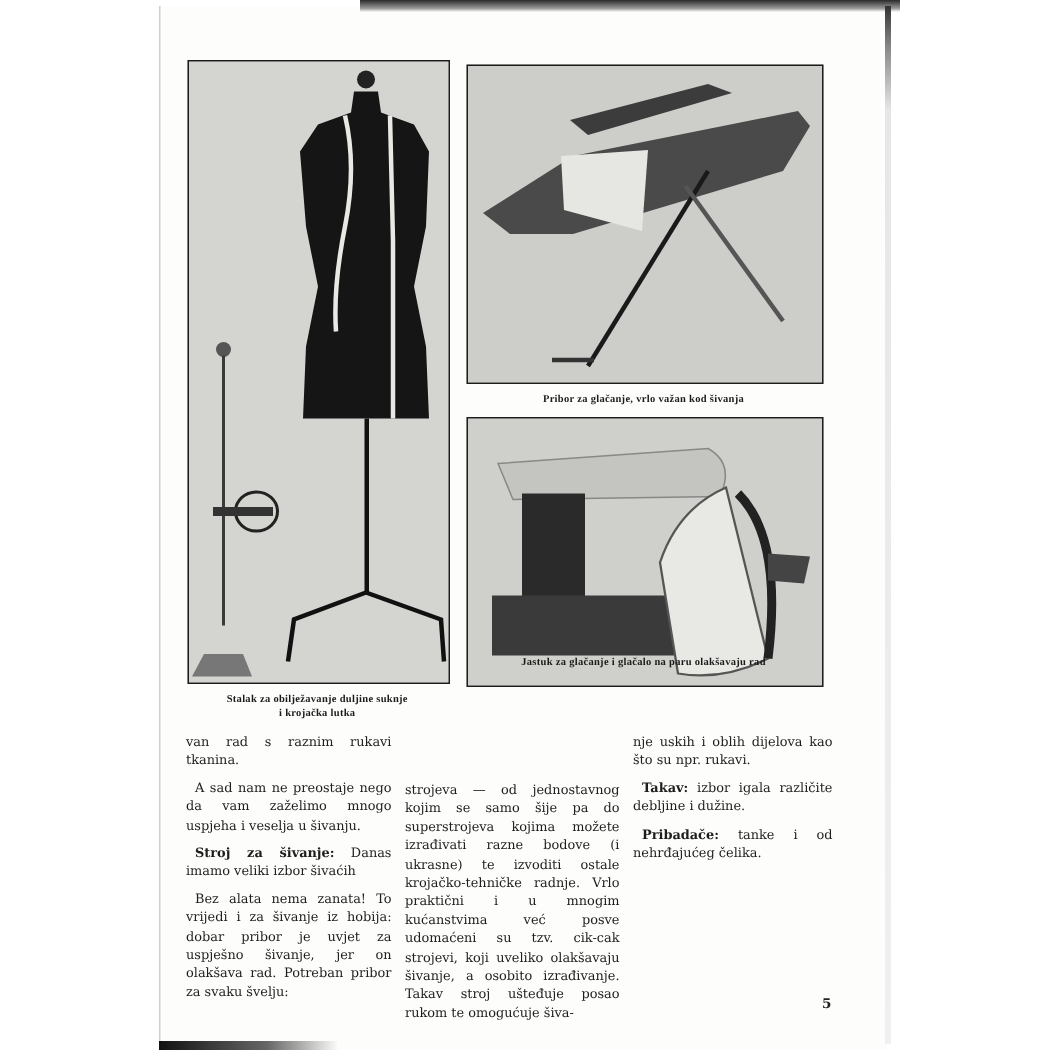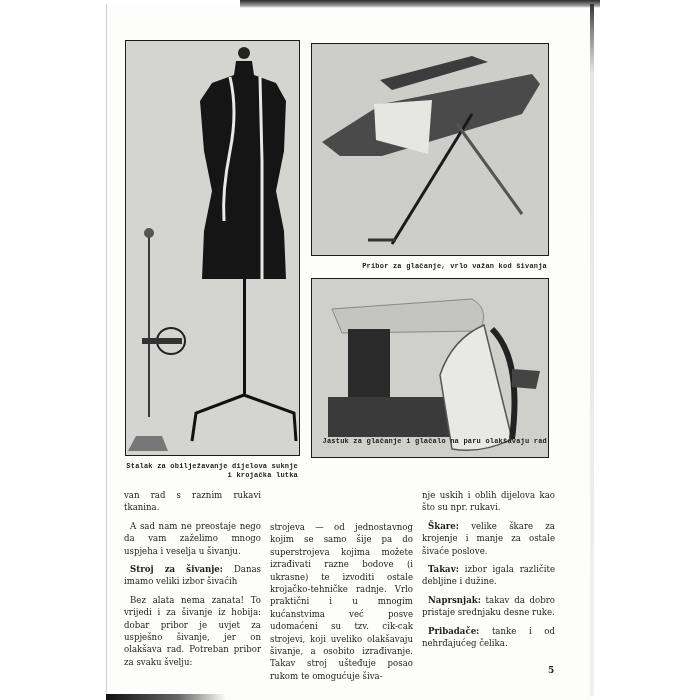--- a/index.html
+++ b/index.html
@@ -3,21 +3,21 @@
   <meta charset="utf-8">
   <style>
     html, body { margin:0; padding:0; }
     body { width:700px; height:700px; background:#ffffff; position:relative; overflow:hidden; font-family:"DejaVu Serif", serif; }
     .page { position:absolute; left:106px; top:4px; width:484px; height:696px; background:#fdfdfb; border-left:1px solid #cfcfcf; }
     .page-edge-top { position:absolute; left:240px; top:0; width:360px; height:8px; background:linear-gradient(to bottom,#2a2a2a,#9a9a9a 70%,rgba(255,255,255,0)); }
     .page-edge-right { position:absolute; left:590px; top:4px; width:4px; height:692px; background:linear-gradient(to bottom,#333 0%,#888 4%,#e6e6e6 10%,#f0f0f0 100%); }
     .page-edge-bottom { position:absolute; left:106px; top:694px; width:120px; height:6px; background:linear-gradient(to right,#111,#666 60%,rgba(255,255,255,0)); }
     .photo { position:absolute; border:1.5px solid #1c1c1c; overflow:hidden; background:#cfcfcb; }
     .photo svg { width:100%; height:100%; display:block; }
-    .caption { position:absolute; font-family:Liberation Mono, monospace; font-weight:bold; font-size:7px; text-align:right; color:#1a1a1a; line-height:9px; letter-spacing:0.2px; }
+    .caption { position:absolute; font-family:Liberation Serif, serif; font-weight:bold; font-size:7px; text-align:center; color:#1a1a1a; line-height:9px; letter-spacing:0.2px; }
     .col { position:absolute; font-size:8.6px; line-height:12.4px; color:#1e1e1e; text-align:justify; }
     .col p { margin:0 0 6px 0; }
     .col p.indent { text-indent:6px; }
     .col .b { font-weight:bold; }
     .pagenum { position:absolute; left:548px; top:665px; font-size:9px; font-weight:bold; color:#222; font-family:"DejaVu Serif", serif; }
   </style>
 </head>
 <body>
 
 <div class="page"></div>
@@ -40,21 +40,21 @@
 
     <path d="M104 36 Q112 70 104 110 Q96 150 98 180" stroke="#e8e8e4" stroke-width="3" fill="none"></path>
     <path d="M134 36 L136 120 L136 238" stroke="#e8e8e4" stroke-width="3" fill="none"></path>
 
     <rect x="117" y="238" width="3" height="116" fill="#111"></rect>
     <path d="M118 354 L70 372 L66 400" stroke="#111" stroke-width="3" fill="none"></path>
     <path d="M118 354 L168 372 L170 400" stroke="#111" stroke-width="3" fill="none"></path>
   </svg>
 </div>
 <div class="caption" style="left:125px; top:462px; width:173px;">
-  <div>Stalak za obilježavanje dijelova suknje</div>
+  <div>Stalak za obilježavanje duljine suknje</div>
   <div>i krojačka lutka</div>
 </div>
 
 <div class="photo" style="left:311px; top:43px; width:236px; height:211px;">
   <svg viewBox="0 0 236 211" preserveAspectRatio="none">
     <rect width="236" height="211" fill="#cdcdc9"></rect>
     <path d="M10 98 L70 60 L220 30 L228 40 L210 70 L110 100 L70 112 L28 112 Z" fill="#4a4a4a"></path>
     <path d="M68 36 L160 12 L176 18 L80 46 Z" fill="#3c3c3c"></path>
     <path d="M62 60 L120 56 L116 110 L64 96 Z" fill="#e6e6e2"></path>
     <line x1="160" y1="70" x2="80" y2="200" stroke="#1a1a1a" stroke-width="3"></line>
@@ -87,19 +87,17 @@
   <p class="indent"><span class="b">Stroj za šivanje:</span><span> Danas imamo veliki izbor šivaćih</span></p>
   <p class="indent">Bez alata nema zanata! To vrijedi i za šivanje iz hobija: dobar pribor je uvjet za uspješno šivanje, jer on olakšava rad. Potreban pribor za svaku švelju:</p>
 </div>
 
 <div class="col" style="left:270px; top:489px; width:143px;margin-top:32px;">
   <p>strojeva — od jednostavnog kojim se samo šije pa do superstrojeva kojima možete izrađivati razne bodove (i ukrasne) te izvoditi ostale krojačko-tehničke radnje. Vrlo praktični i u mnogim kućanstvima već posve udomaćeni su tzv. cik-cak strojevi, koji uveliko olakšavaju šivanje, a osobito izrađivanje. Takav stroj uštеđuje posao rukom te omogućuje šiva-</p>
 </div>
 
 <div class="col" style="left:422px; top:489px; width:133px;">
   <p>nje uskih i oblih dijelova kao što su npr. rukavi.</p>
-  <p class="indent"><span class="b">Škare:</span><span> velike škare za krojenje i manje za ostale šivaće poslove.</span></p>
   <p class="indent"><span class="b">Takav:</span><span> izbor igala različite debljine i dužine.</span></p>
-  <p class="indent"><span class="b">Naprsnjak:</span><span> takav da dobro pristaje srednjaku desne ruke.</span></p>
   <p class="indent"><span class="b">Pribadače:</span><span> tanke i od nehrđajućeg čelika.</span></p>
 </div>
 
 <div class="pagenum">5</div>
 
 </body></html>

